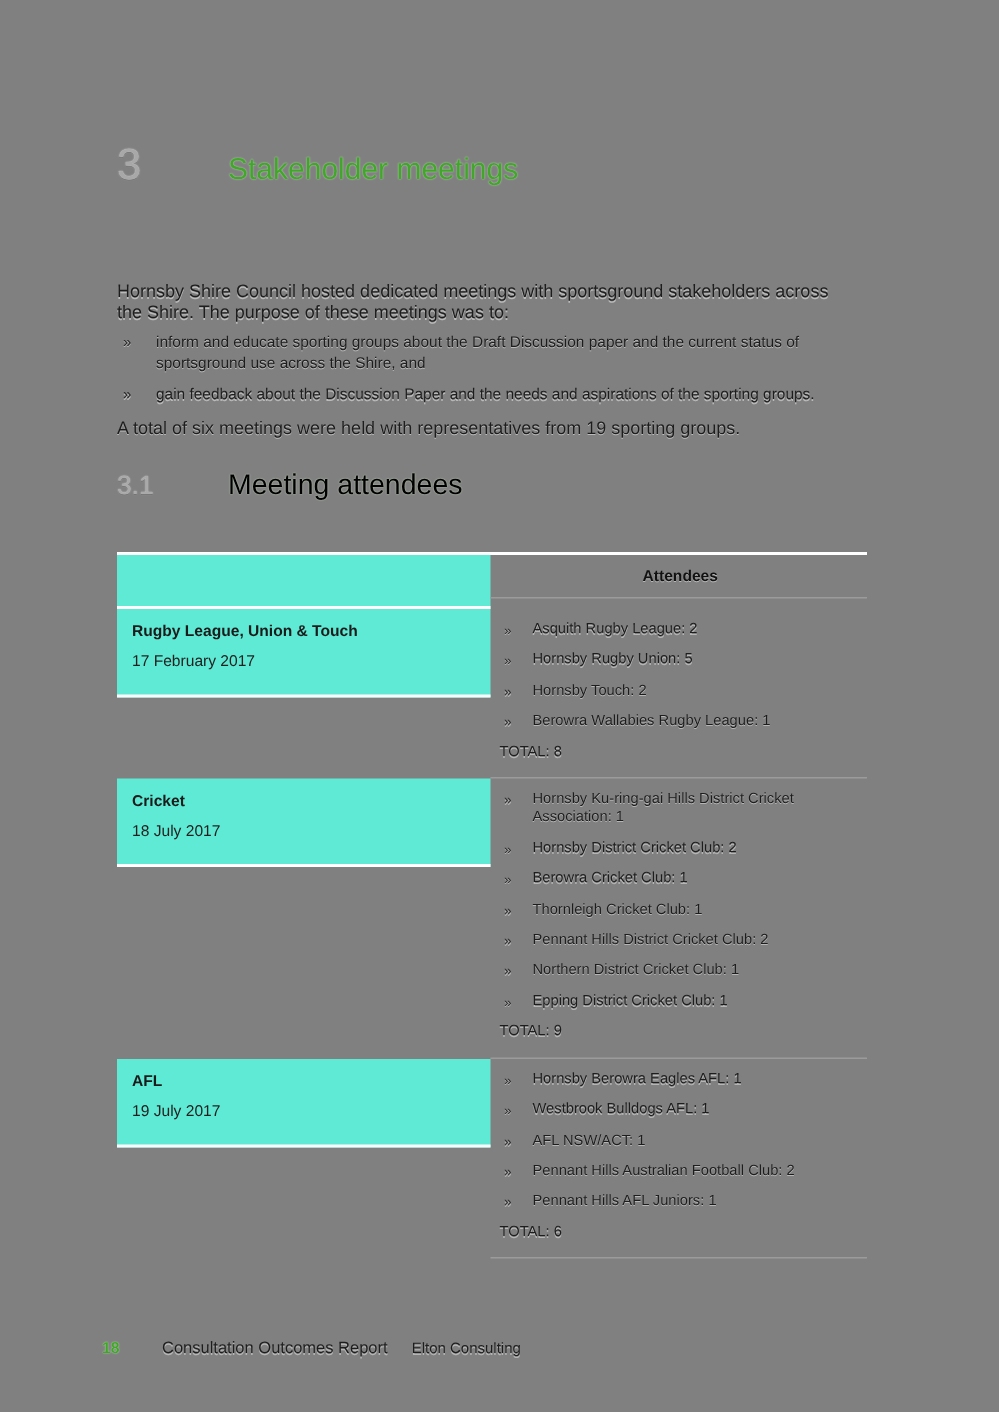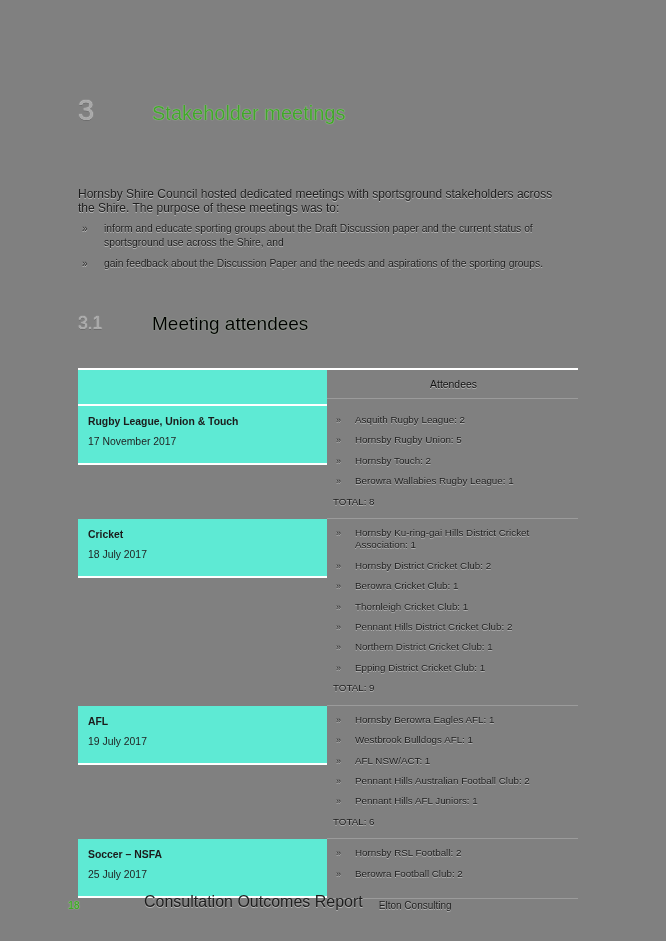--- a/index.html
+++ b/index.html
@@ -153,21 +153,21 @@
     line-height: 14px;
     margin-bottom: 6px;
   }
   .group-date {
     font-size: 10.4px;
     color: #1f1f1f;
     line-height: 14px;
   }
   .attendees-head {
     font-size: 10.4px;
-    font-weight: normal;
+    font-weight: bold;
     color: #111111;
     text-shadow: 0 1px 0 rgba(240,240,240,0.5);
     line-height: 14px;
   }
   ul.att-list {
     margin: 0;
     padding: 0;
     list-style: none;
   }
   ul.att-list li {
@@ -205,25 +205,24 @@
   }
   .footer .pageno {
     font-size: 10.5px;
     font-weight: bold;
     color: #41a62a;
     text-shadow: 0 0 1px #d3ecc9;
     width: 40px;
     display: inline-block;
   }
   .footer .doc-title {
-    font-size: 16px;
+    font-size: 11px;
     color: #1d1d1d;
     text-shadow: 0 1px 0 rgba(235,235,235,0.5);
     margin-right: 16px;
-    margin-left: 36px;
   }
   .footer .org {
     font-size: 10px;
     color: #1d1d1d;
     text-shadow: 0 1px 0 rgba(235,235,235,0.5);
   }
 </style>
 </head>
 <body>
 
@@ -239,20 +238,21 @@
     <ul class="bullet-list">
       <li>
         <span class="bul">»</span>
         <span>inform and educate sporting groups about the Draft Discussion paper and the current status of sportsground use across the Shire, and</span>
       </li>
       <li>
         <span class="bul">»</span>
         <span>gain feedback about the Discussion Paper and the needs and aspirations of the sporting groups.</span>
       </li>
     </ul>
+    <p>A total of six meetings were held with representatives from 19 sporting groups.</p>
   </div>
 
   <div class="section-heading">
     <span class="section-num">3.1</span>
     <span class="section-title">Meeting attendees</span>
   </div>
 
   <div class="table-wrap">
     <div class="rule-top"></div>
     <table class="attendees">
@@ -271,21 +271,21 @@
             </div>
           </th>
         </tr>
       </thead>
       <tbody>
 
         <tr>
           <td>
             <div class="cell-left">
               <div class="group-name">Rugby League, Union &amp; Touch</div>
-              <div class="group-date">17 November 2017</div>
+              <div class="group-date">17 February 2017</div>
             </div>
           </td>
           <td>
             <div class="cell-right">
               <ul class="att-list">
                 <li>
                   <span class="bul">»</span>
                   <span>Asquith Rugby League: 2</span>
                 </li>
                 <li>
@@ -379,42 +379,20 @@
                 <li>
                   <span class="bul">»</span>
                   <span>Pennant Hills AFL Juniors: 1</span>
                 </li>
               </ul>
               <div class="total-line">TOTAL: 6</div>
             </div>
           </td>
         </tr>
 
-        <tr>
-          <td>
-            <div class="cell-left">
-              <div class="group-name">Soccer – NSFA</div>
-              <div class="group-date">25 July 2017</div>
-            </div>
-          </td>
-          <td>
-            <div class="cell-right">
-              <ul class="att-list">
-                <li>
-                  <span class="bul">»</span>
-                  <span>Hornsby RSL Football: 2</span>
-                </li>
-                <li>
-                  <span class="bul">»</span>
-                  <span>Berowra Football Club: 2</span>
-                </li>
-              </ul>
-            </div>
-          </td>
-        </tr>
 
       </tbody>
     </table>
   </div>
 
   <div class="footer">
     <span class="pageno">18</span>
     <span class="doc-title">Consultation Outcomes Report</span>
     <span class="org">Elton Consulting</span>
   </div>

